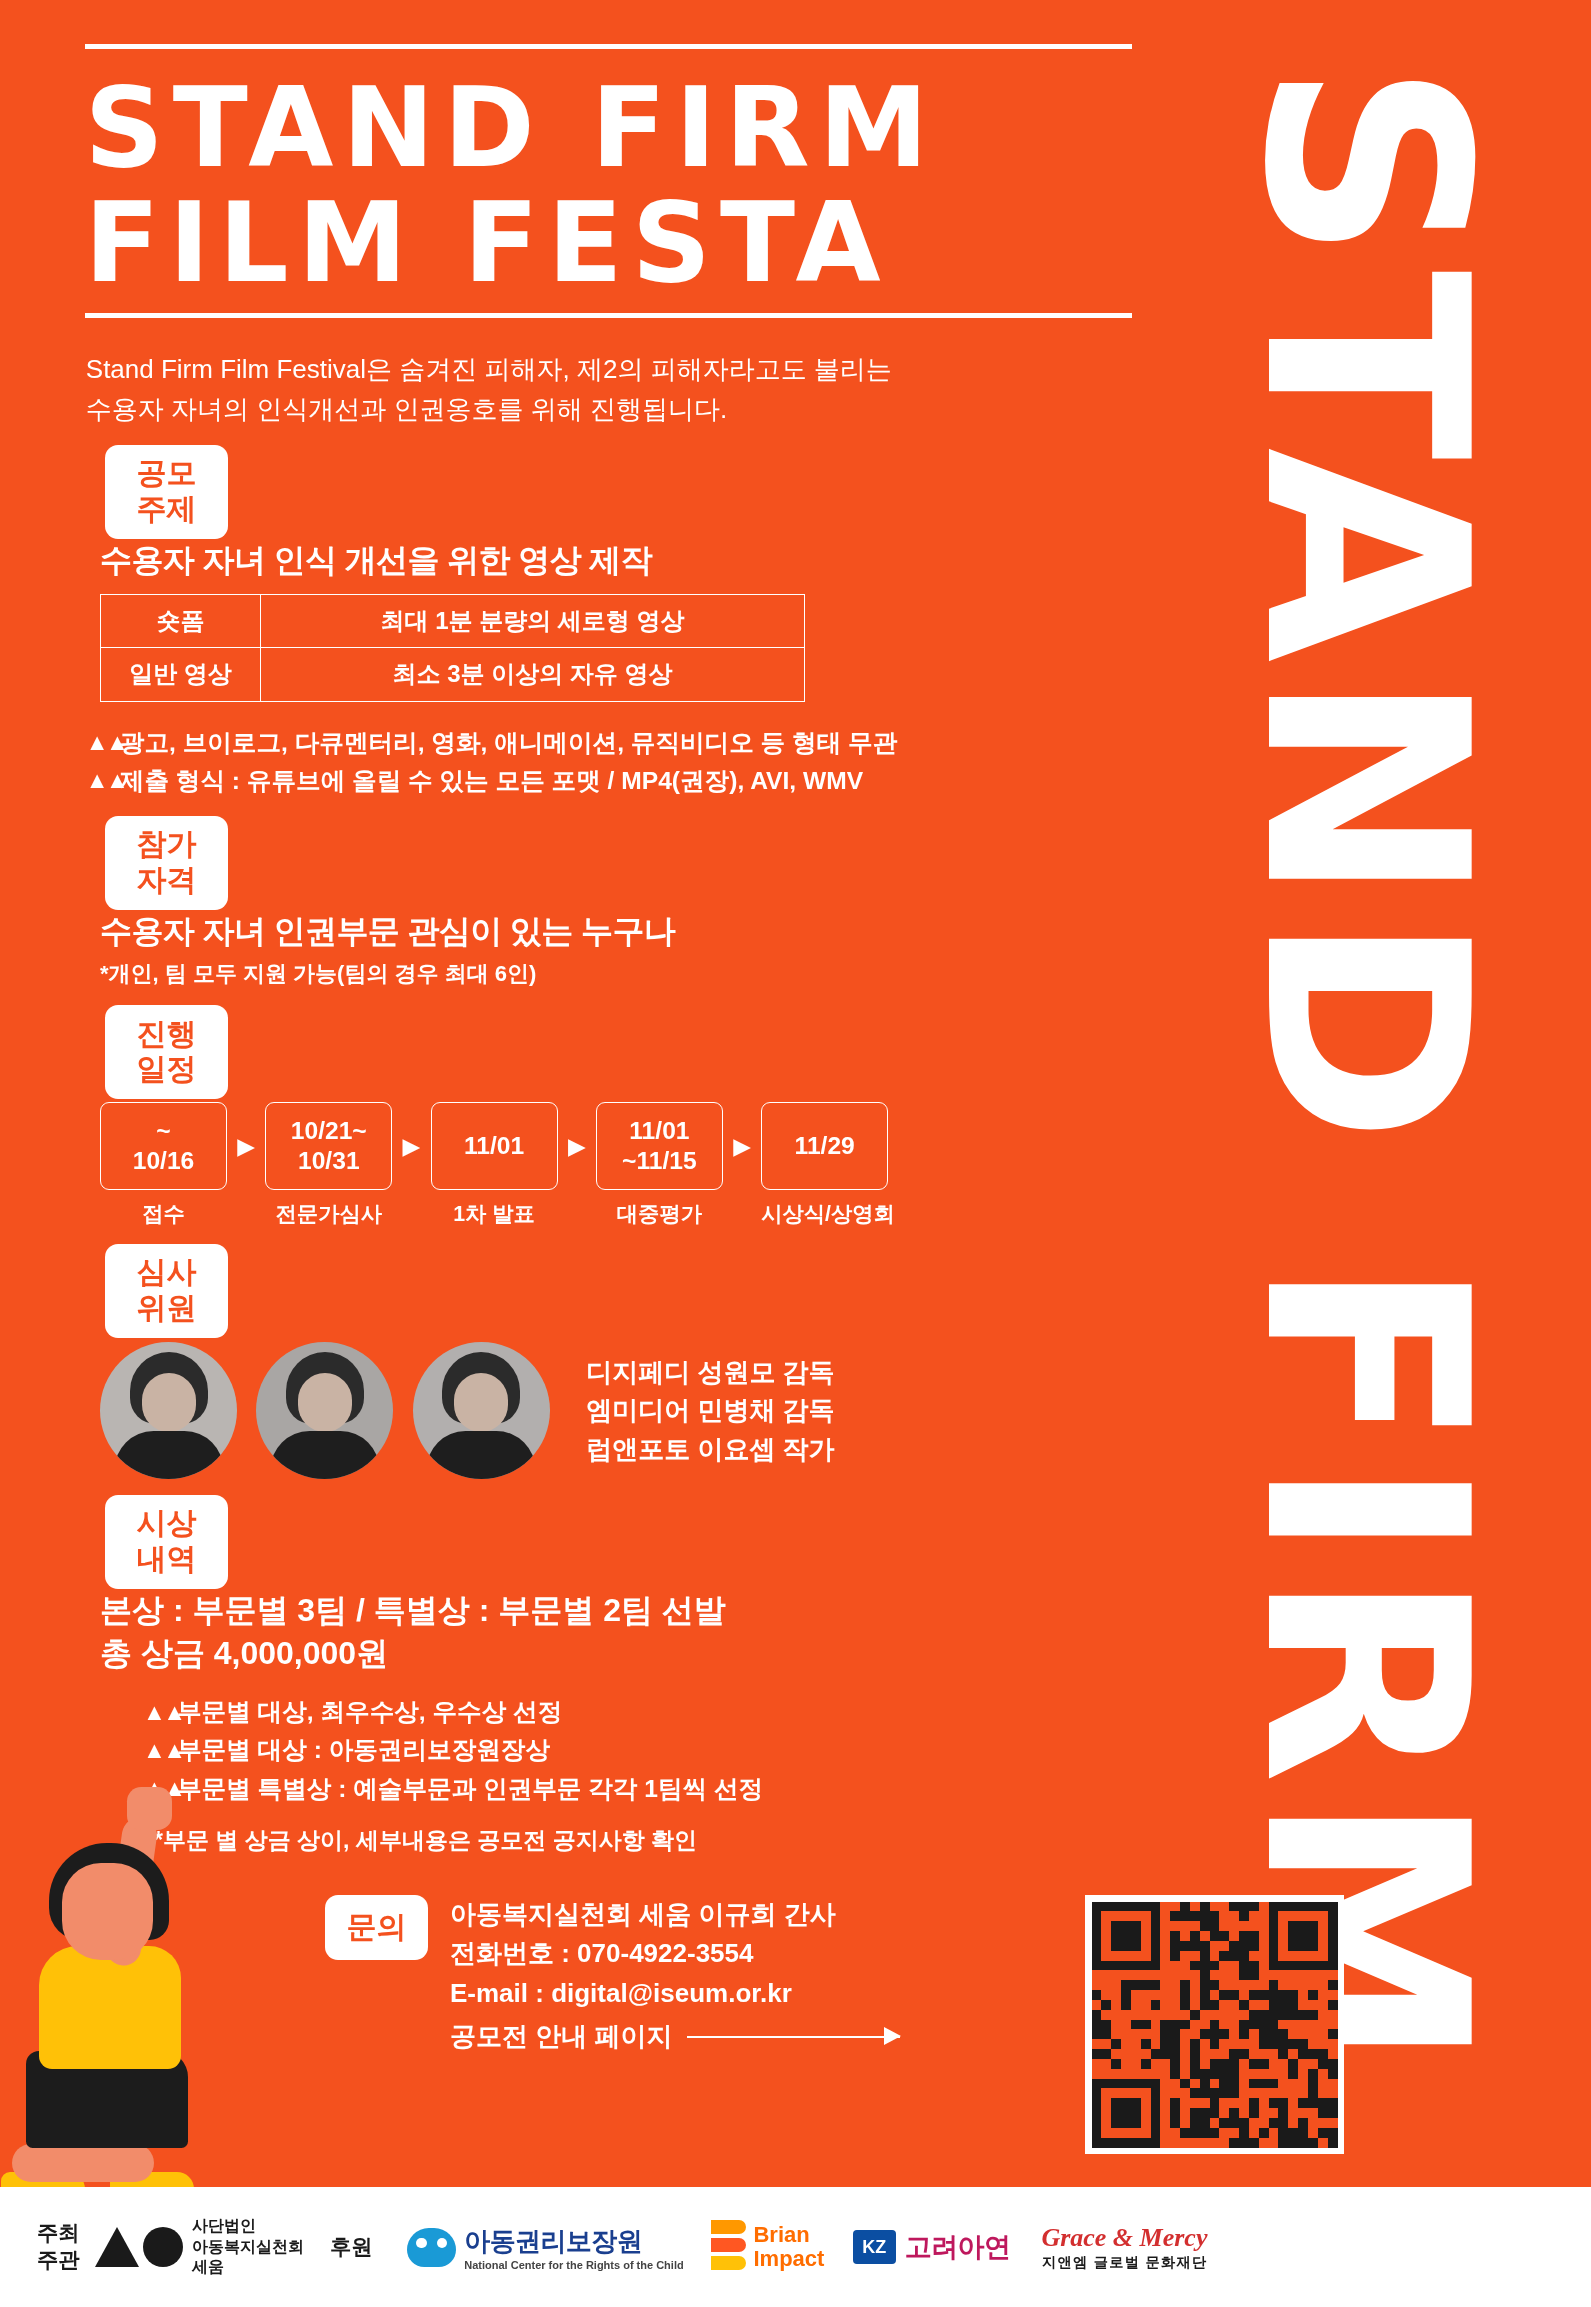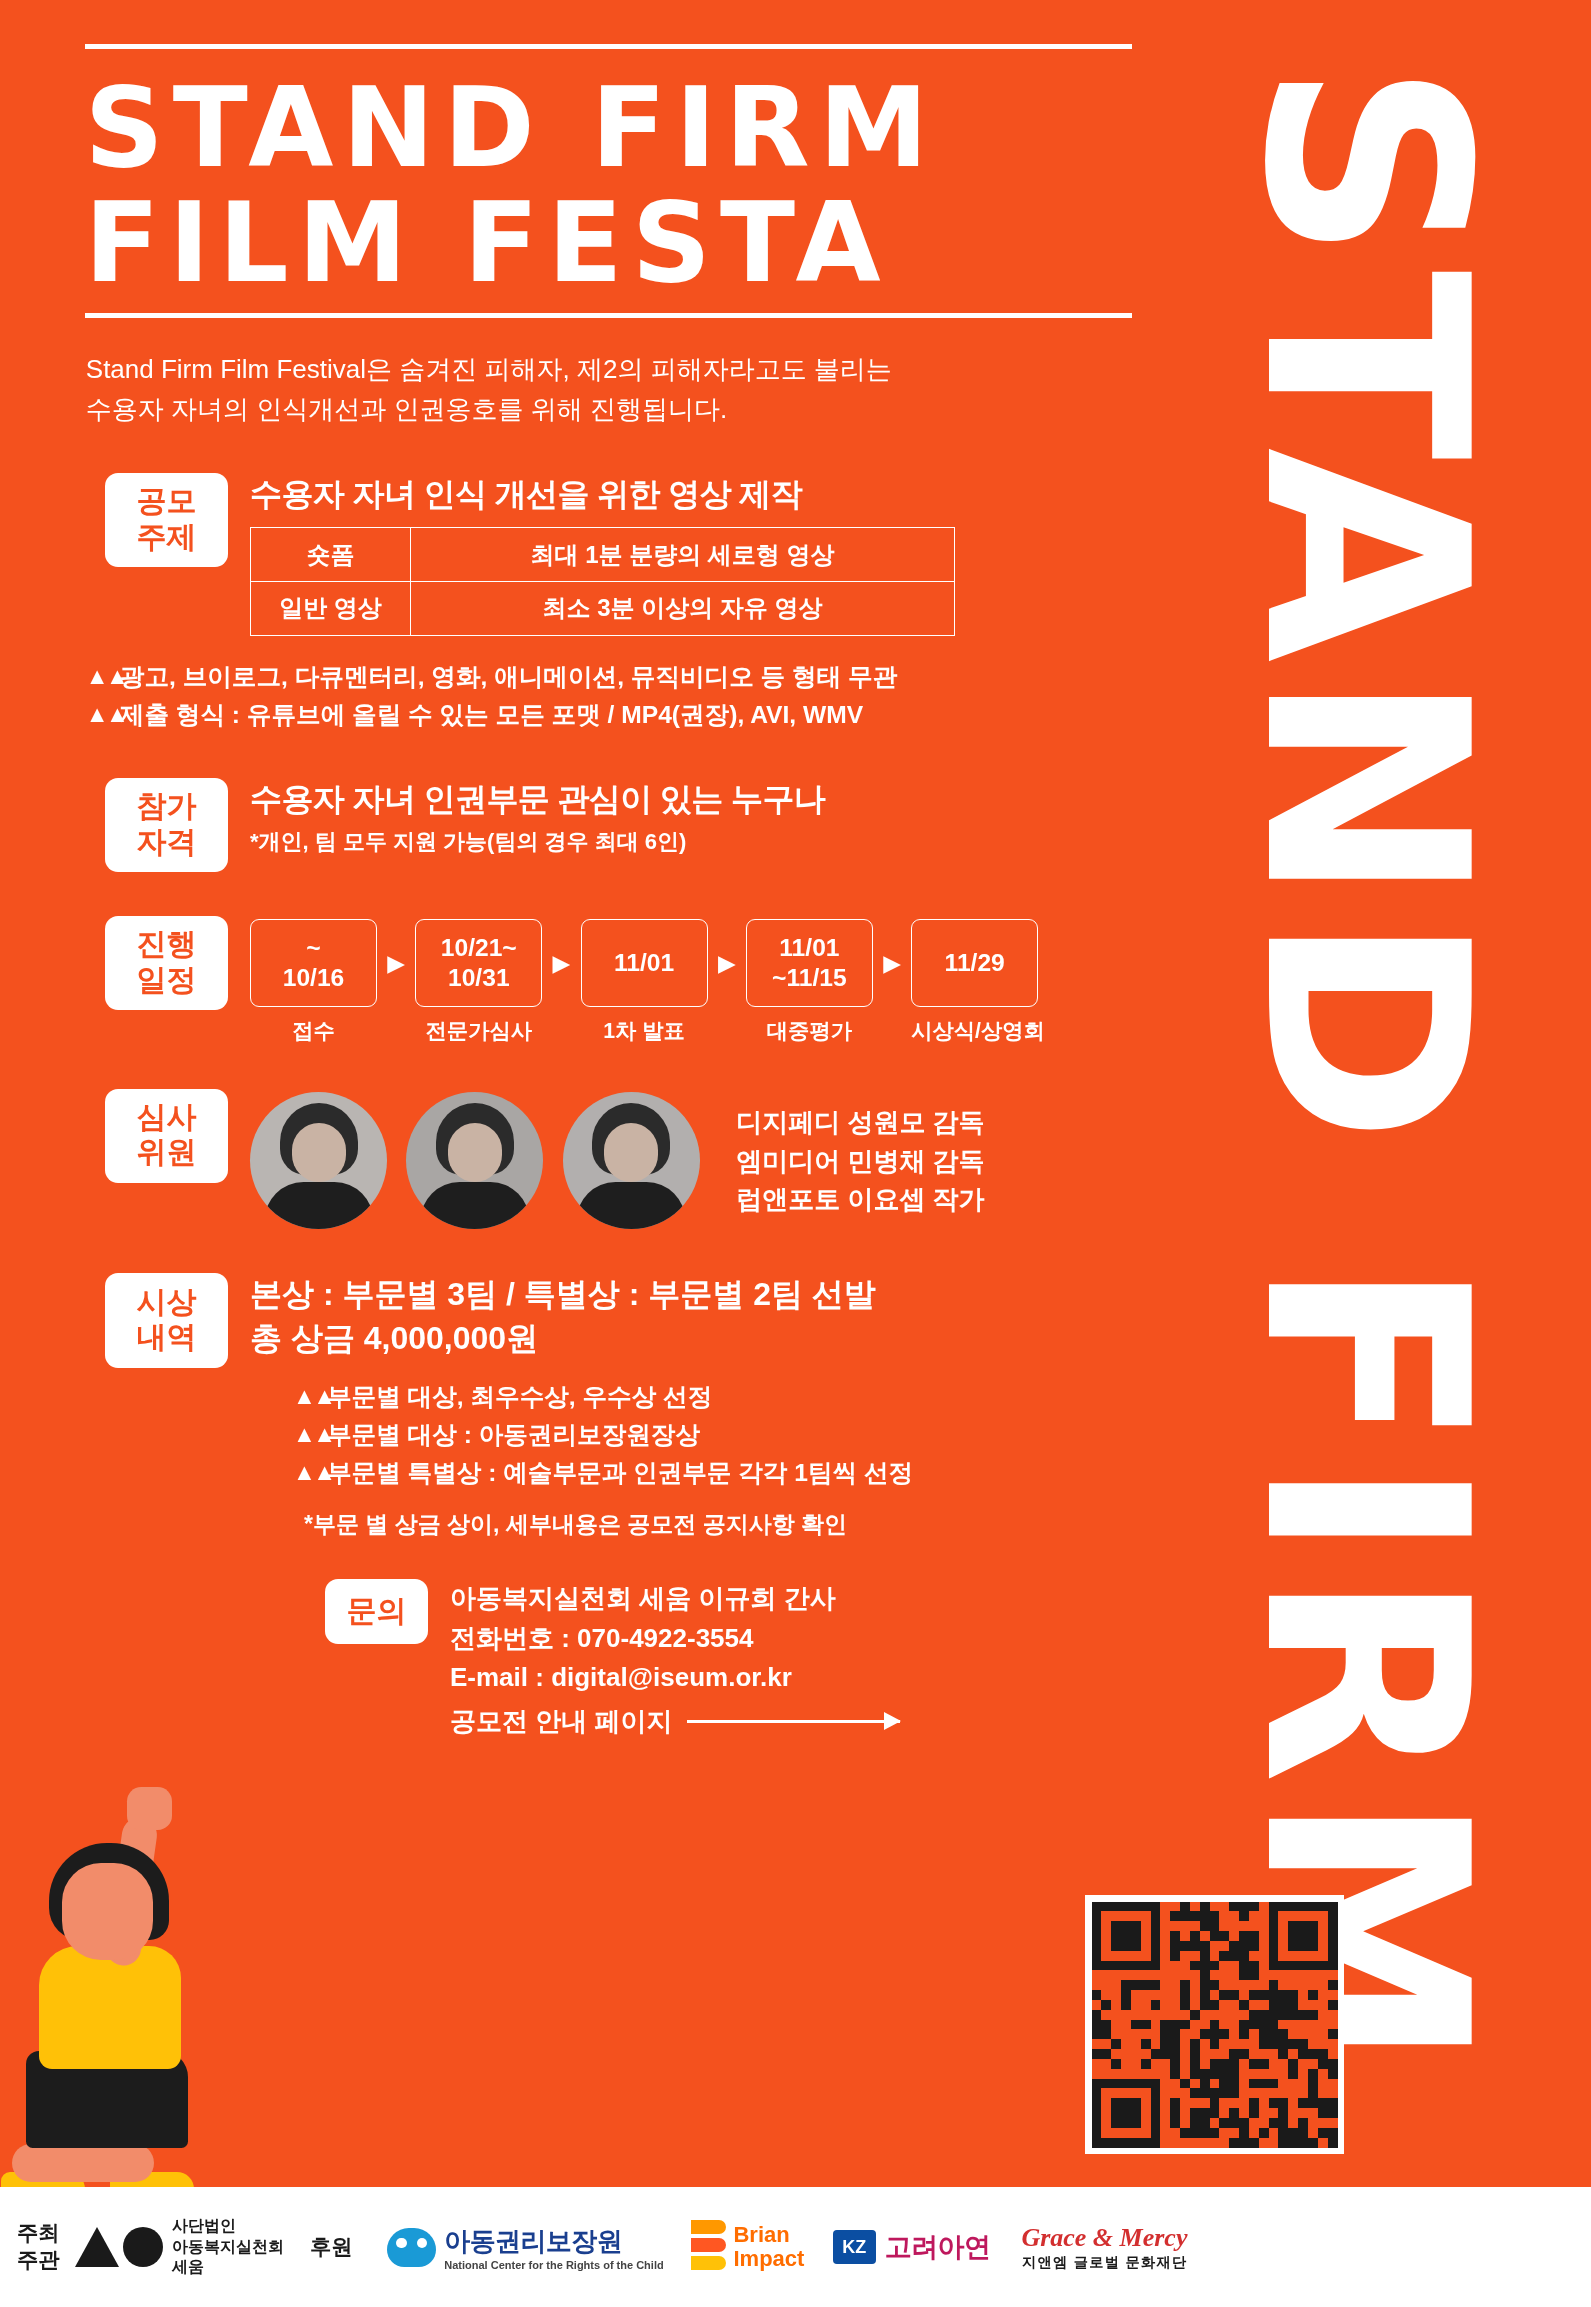--- a/index.html
+++ b/index.html
@@ -76,21 +76,22 @@
     color: #fff;
     font-size: 26px;
     line-height: 1.55;
     font-weight: 500;
   }
 
   
   .section {
     display: flex;
     align-items: flex-start;
-    margin-top: 44px;
+    margin-top: 16px;
+    flex-direction: column;
   }
   .tag {
     flex: 0 0 auto;
     width: 123px;
     background: #fff;
     color: #F4511E;
     border-radius: 13px;
     font-size: 30px;
     font-weight: 800;
     line-height: 1.18;
@@ -357,21 +358,21 @@
 
   
   .footer {
     position: absolute;
     left: 0; bottom: 0;
     width: 1591px;
     height: 120px;
     background: #fff;
     display: flex;
     align-items: center;
-    padding-left: 17px;
+    padding-left: 37px;
   }
   .f-label {
     color: #1a1a1a;
     font-size: 21.3px;
     font-weight: 800;
     line-height: 1.25;
     text-align: center;
     margin-right: 15.5px;
   }
   .f-ao {

